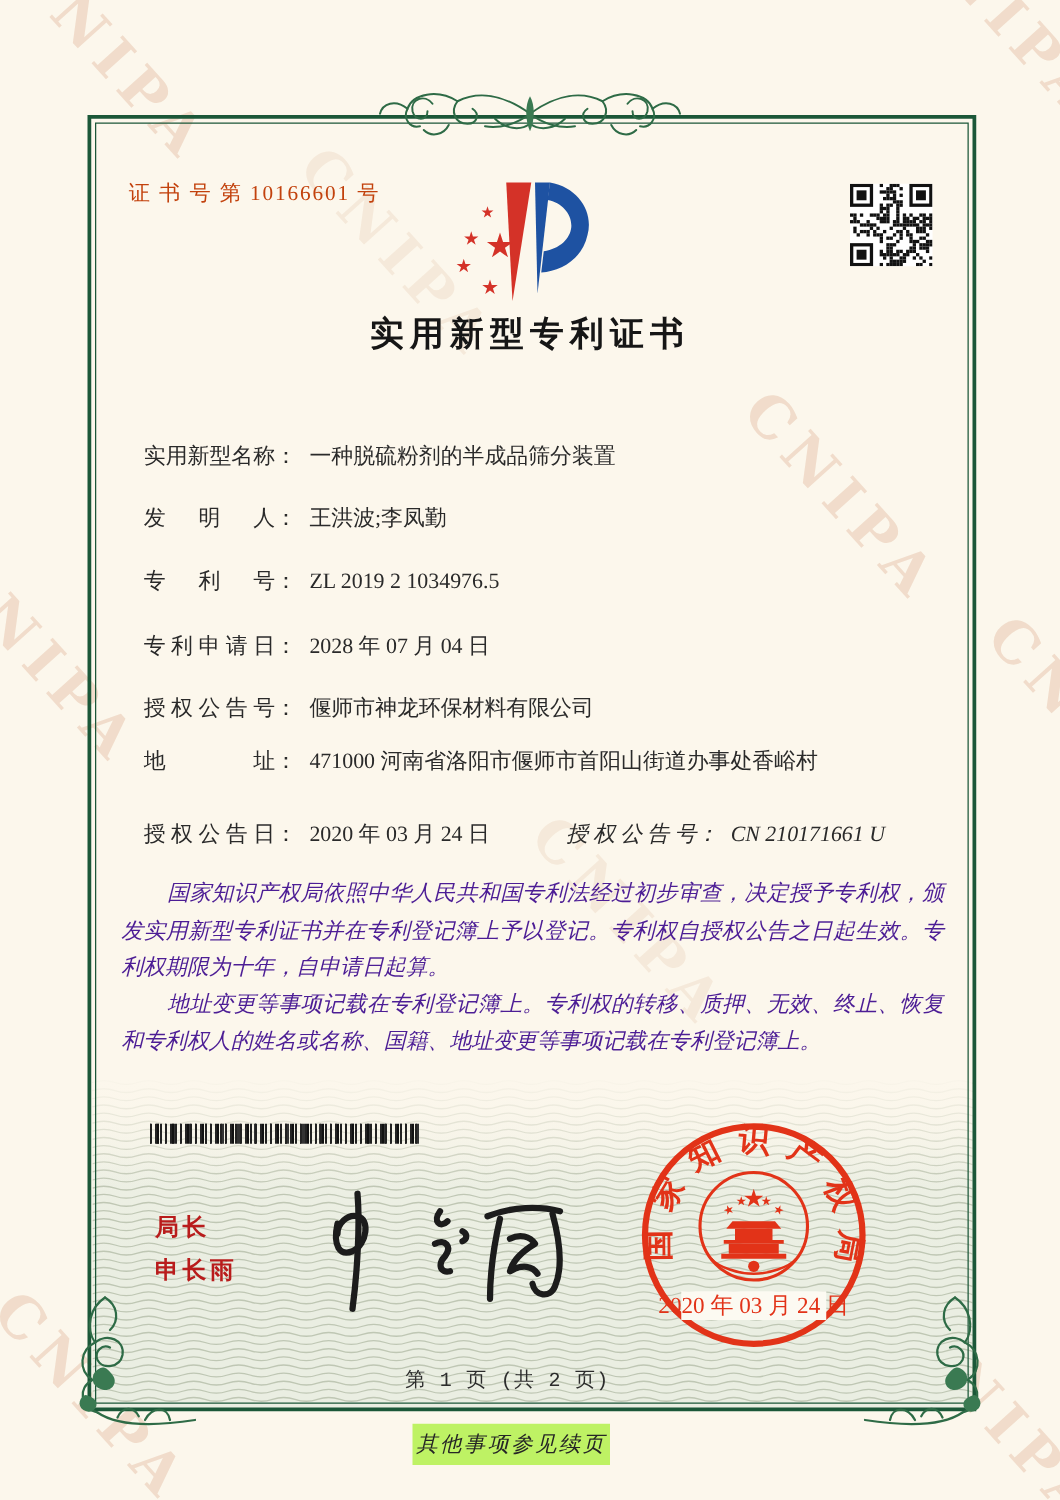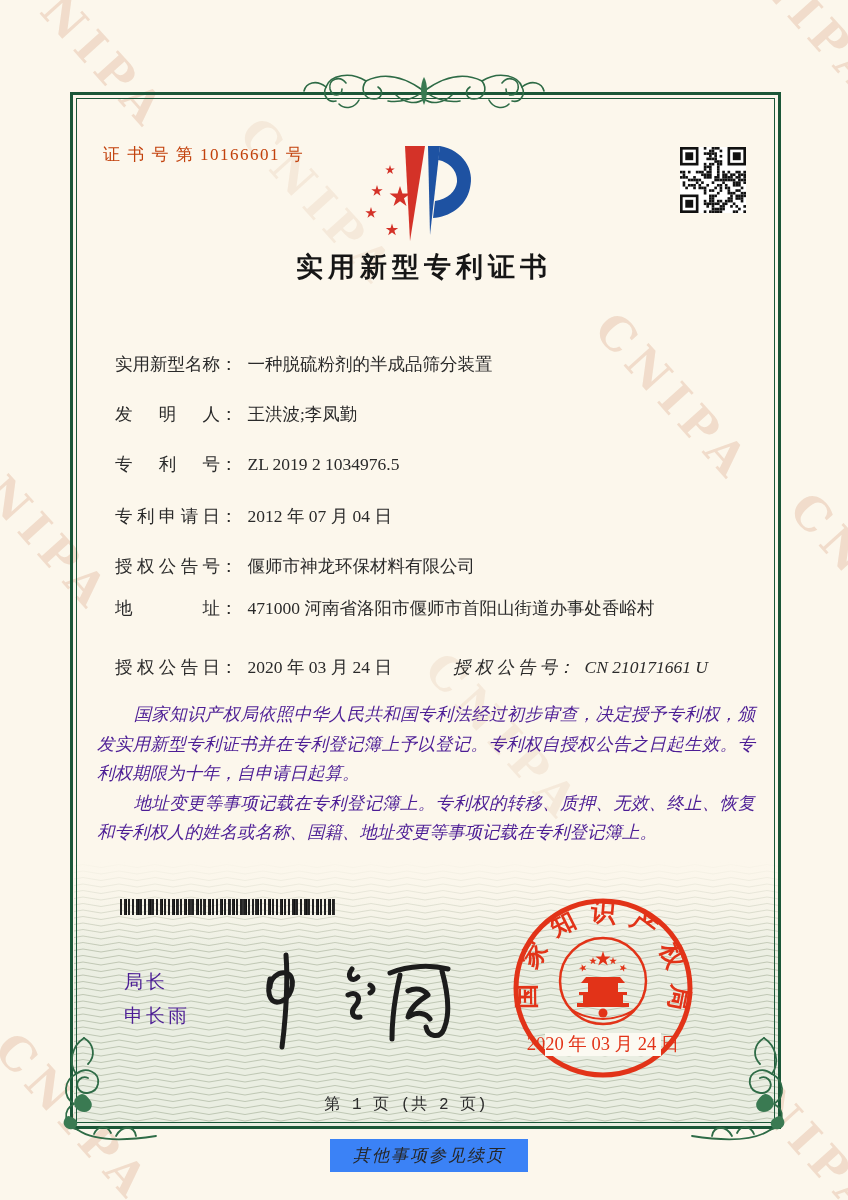--- a/index.html
+++ b/index.html
@@ -38,29 +38,29 @@
   .fpair2 .flabel{width:104px;}
   .paras{position:absolute;left:97px;top:700px;width:658px;font-size:17.5px;line-height:29.5px;
          font-style:italic;text-align:justify;color:#4c1d95;}
   .paras p{margin:0;text-indent:2.1em;}
   .barcode{position:absolute;left:120px;top:899px;width:216px;height:16px;
      background-image:
        repeating-linear-gradient(90deg,#222 0 2px,transparent 2px 4px),
        repeating-linear-gradient(90deg,#111 0 1px,transparent 1px 6px),
        repeating-linear-gradient(90deg,transparent 0 5px,#333 5px 7px,transparent 7px 13px);}
   .officer{position:absolute;left:124px;font-family:"Liberation Sans","DejaVu Sans",sans-serif;
-           font-weight:400;font-size:19px;letter-spacing:3px;color:#4c1d95;text-align:center;}
+           font-weight:700;font-size:19px;letter-spacing:3px;color:#b91c1c;text-align:center;}
   .officer.title{top:969px;}
   .officer.name{top:1003px;}
   .signature{position:absolute;left:252px;top:945px;}
   .signature path{fill:none;stroke:#1c1c1c;stroke-width:5;stroke-linecap:round;stroke-linejoin:round;}
   .seal{position:absolute;left:507px;top:892px;}
   .page-num{position:absolute;left:0;top:1094px;width:812px;text-align:center;
             font-size:16px;letter-spacing:1px;color:#2c2c2c;font-family:Liberation Mono, monospace;}
-  .note{position:absolute;left:330px;top:1139px;background:#3b82f6;padding:5px 23px;
+  .note{position:absolute;left:330px;top:1139px;background:#bef264;padding:5px 3px;
         font-size:17px;font-style:italic;letter-spacing:2px;color:#262626;}
   .flourish{position:absolute;left:301px;top:64px;z-index:4;}
   .flourish path{stroke:#2e6b46;fill:none;stroke-width:1.6;stroke-linecap:round;}
   .flourish .leaf{fill:#3a7a52;stroke:none;}
 </style>
 </head>
 <body>
 
 <div class="page">
 
@@ -392,21 +392,21 @@
     <div class="frow" style="top:402px">
       <span class="flabel">发明人</span><span>：</span><span class="fvalue">王洪波;李凤勤</span>
     </div>
     <div class="frow" style="top:352px">
       <span class="flabel">实用新型名称</span><span>：</span><span class="fvalue">一种脱硫粉剂的半成品筛分装置</span>
     </div>
     <div class="frow" style="top:452px">
       <span class="flabel">专利号</span><span>：</span><span class="fvalue">ZL 2019 2 1034976.5</span>
     </div>
     <div class="frow" style="top:504px">
-      <span class="flabel">专利申请日</span><span>：</span><span class="fvalue">2012 年 07 月 04 日</span>
+      <span class="flabel">专利申请日</span><span>：</span><span class="fvalue">2028 年 07 月 04 日</span>
     </div>
     <div class="frow" style="top:554px">
       <span class="flabel">授权公告号</span><span>：</span><span class="fvalue">偃师市神龙环保材料有限公司</span>
     </div>
     <div class="frow" style="top:596px">
       <span class="flabel">地址</span><span>：</span><span class="fvalue">471000 河南省洛阳市偃师市首阳山街道办事处香峪村</span>
     </div>
     <div class="frow" style="top:655px">
       <span class="flabel">授权公告日</span><span>：</span><span class="fvalue">2020 年 03 月 24 日</span>
       <span class="fpair2">

